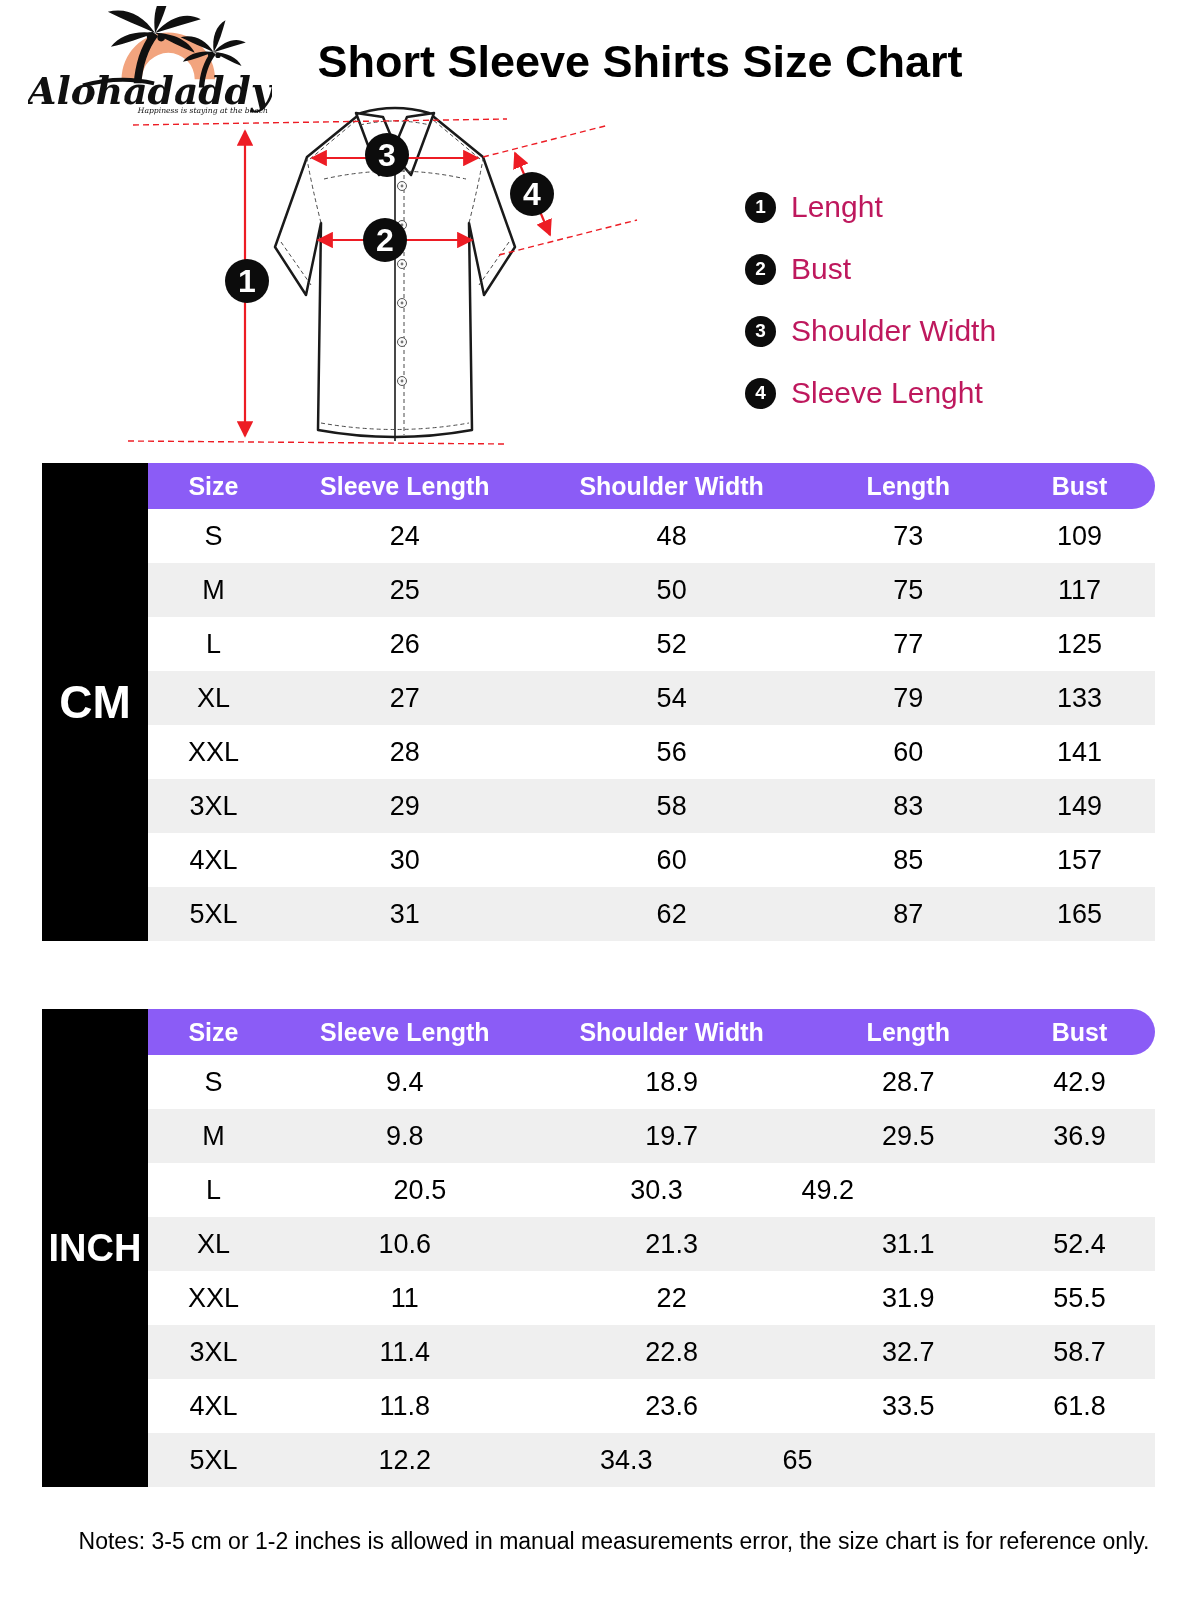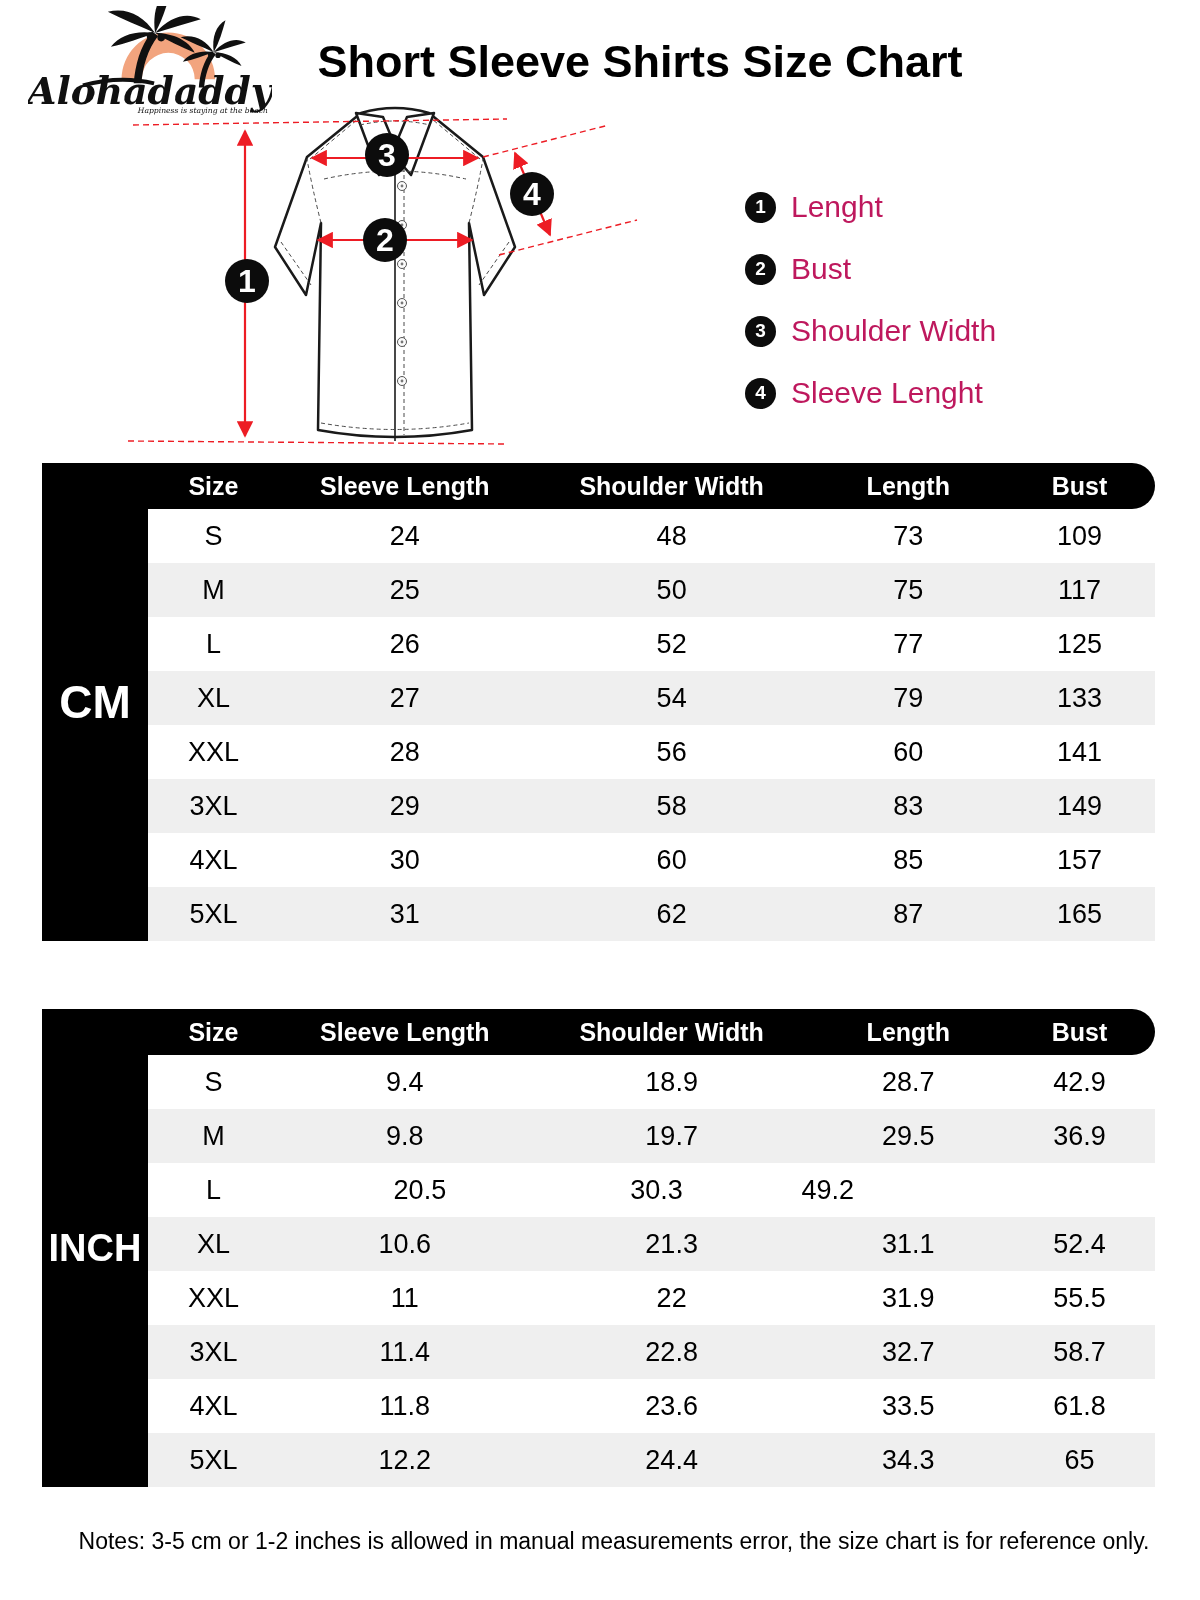--- a/index.html
+++ b/index.html
@@ -45,21 +45,21 @@
 
   
   .size-table{position:absolute;left:42px;width:1113px;display:flex;}
   .size-table.cm{top:463px;}
   .size-table.inch{top:1009px;}
   .unit{width:106px;background:#000;color:#fff;font-weight:700;
         display:flex;align-items:center;justify-content:center;}
   .cm .unit{font-size:46px;}
   .inch .unit{font-size:38px;}
   .grid{flex:1;display:flex;flex-direction:column;}
-  .thead{height:46px;background:#000000;border-radius:0 23px 23px 0;color:#fff;
+  .thead{height:46px;background:#8b5cf6;border-radius:0 23px 23px 0;color:#fff;
          display:flex;align-items:center;font-size:25px;font-weight:700;}
   .trow{height:54px;display:flex;align-items:center;font-size:27px;color:#000;background:#fff;}
   .trow.alt{background:var(--row_alt);}
   .c{display:inline-block;text-align:center;}
   .c0{width:13%;}.c1{width:25%;}.c2{width:28%;}.c3{width:19%;}.c4{width:15%;}
 
   
   .notes{position:absolute;left:44px;right:16px;top:1528px;text-align:center;font-size:23px;color:#000;}
 </style>
 </head>
@@ -304,21 +304,20 @@
       <div class="trow">
           <span class="c c0">4XL</span>
           <span class="c c1">11.8</span>
           <span class="c c2">23.6</span>
           <span class="c c3">33.5</span>
           <span class="c c4">61.8</span>
         </div>
       <div class="trow alt">
           <span class="c c0">5XL</span>
           <span class="c c1">12.2</span>
-          <span class="c c2">24.4</span>
           <span class="c c3">34.3</span>
           <span class="c c4">65</span>
         </div>
     </div>
   </div>
 
   <div class="notes">Notes: 3-5 cm or 1-2 inches is allowed in manual measurements error, the size chart is for reference only.</div>
 
 </div>
 

